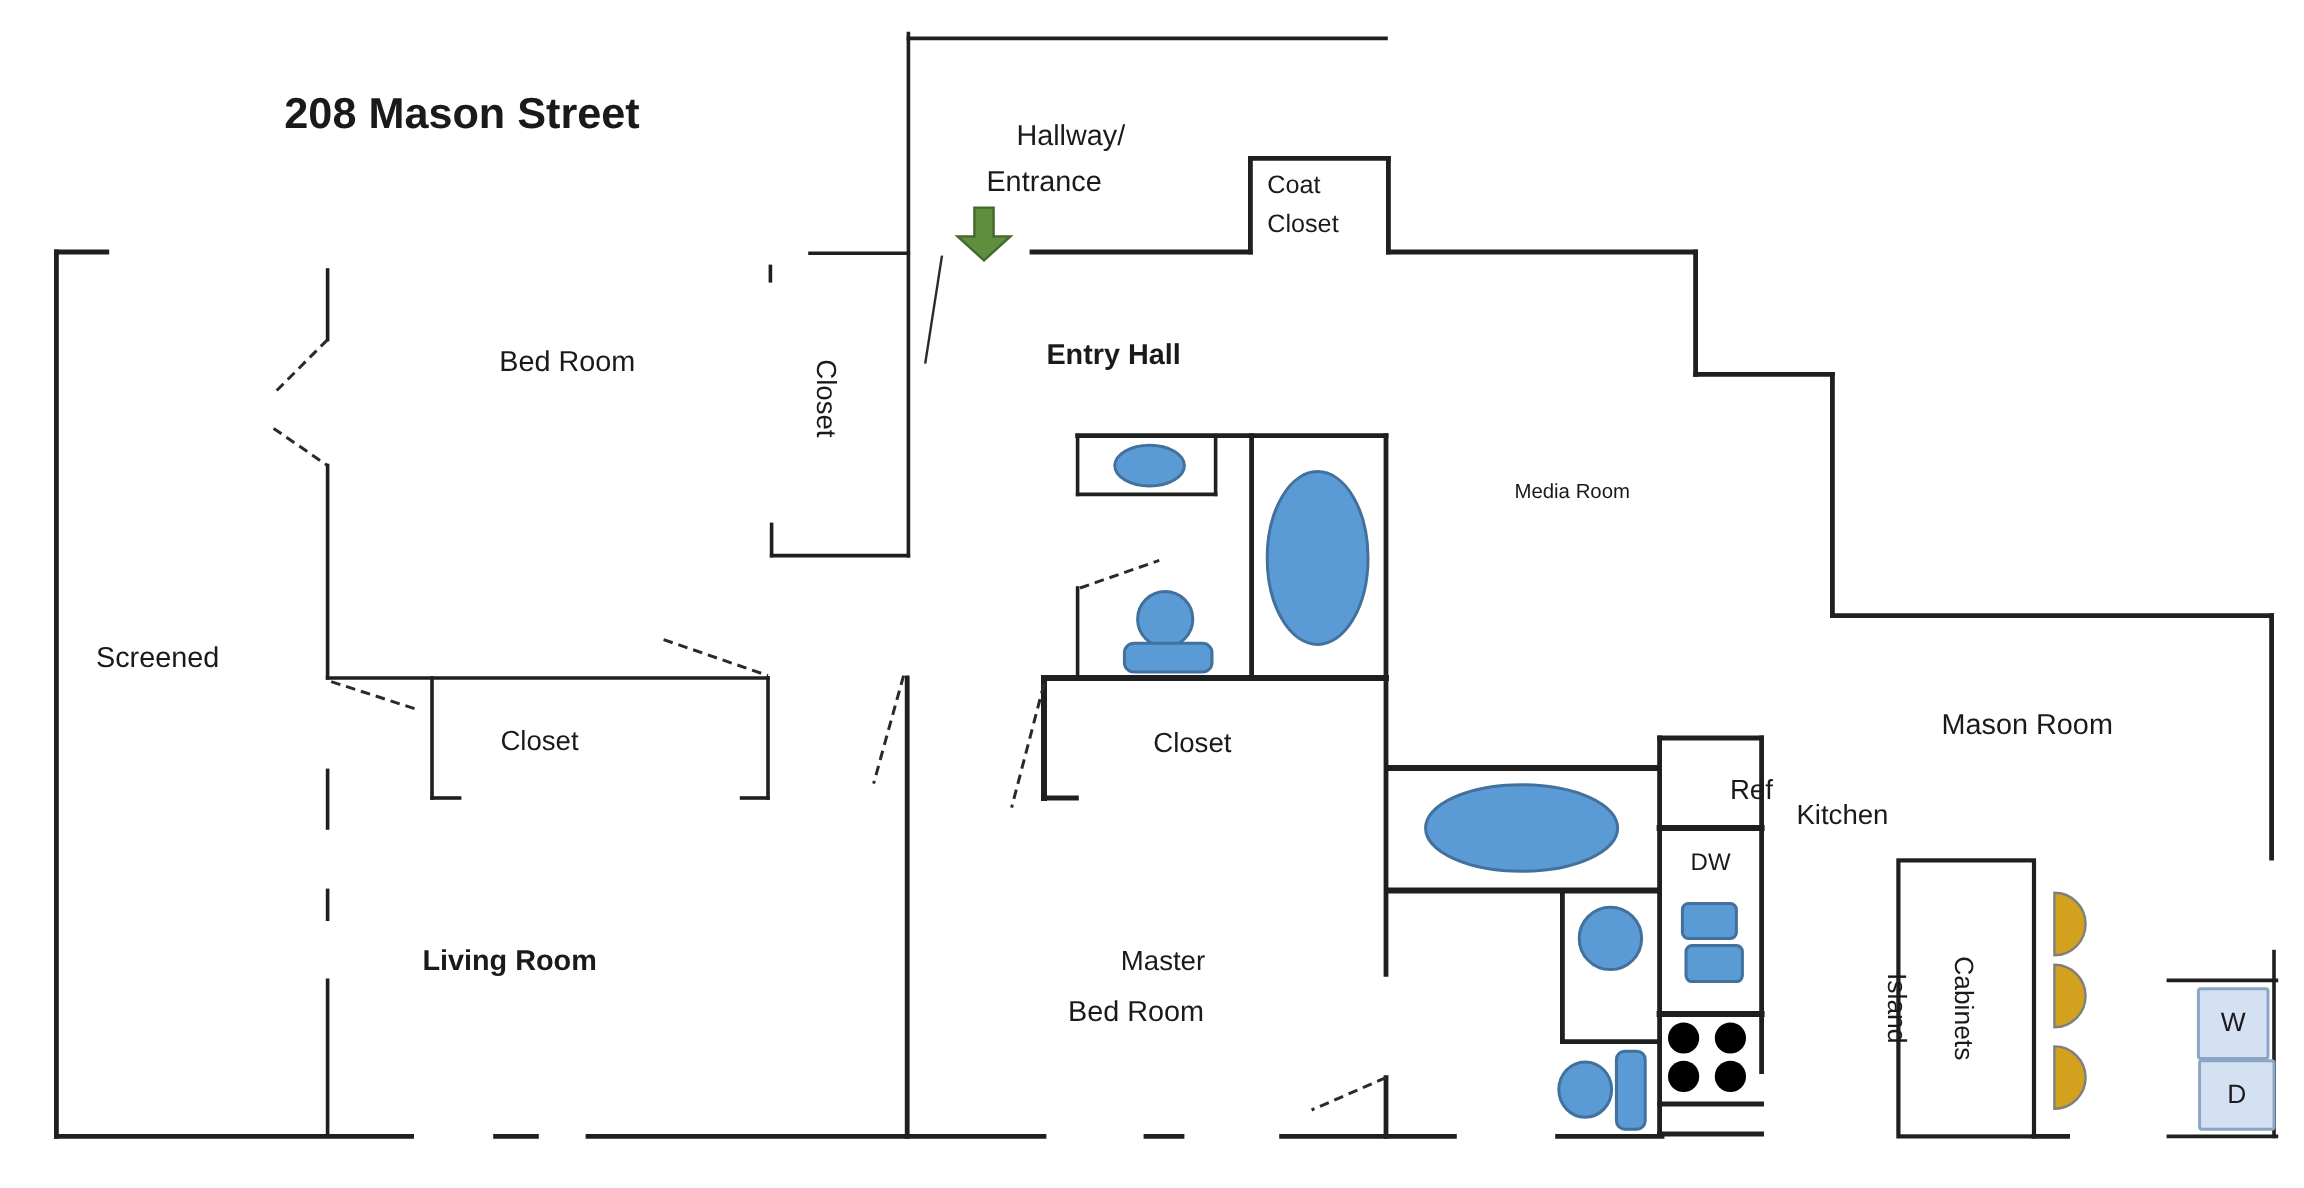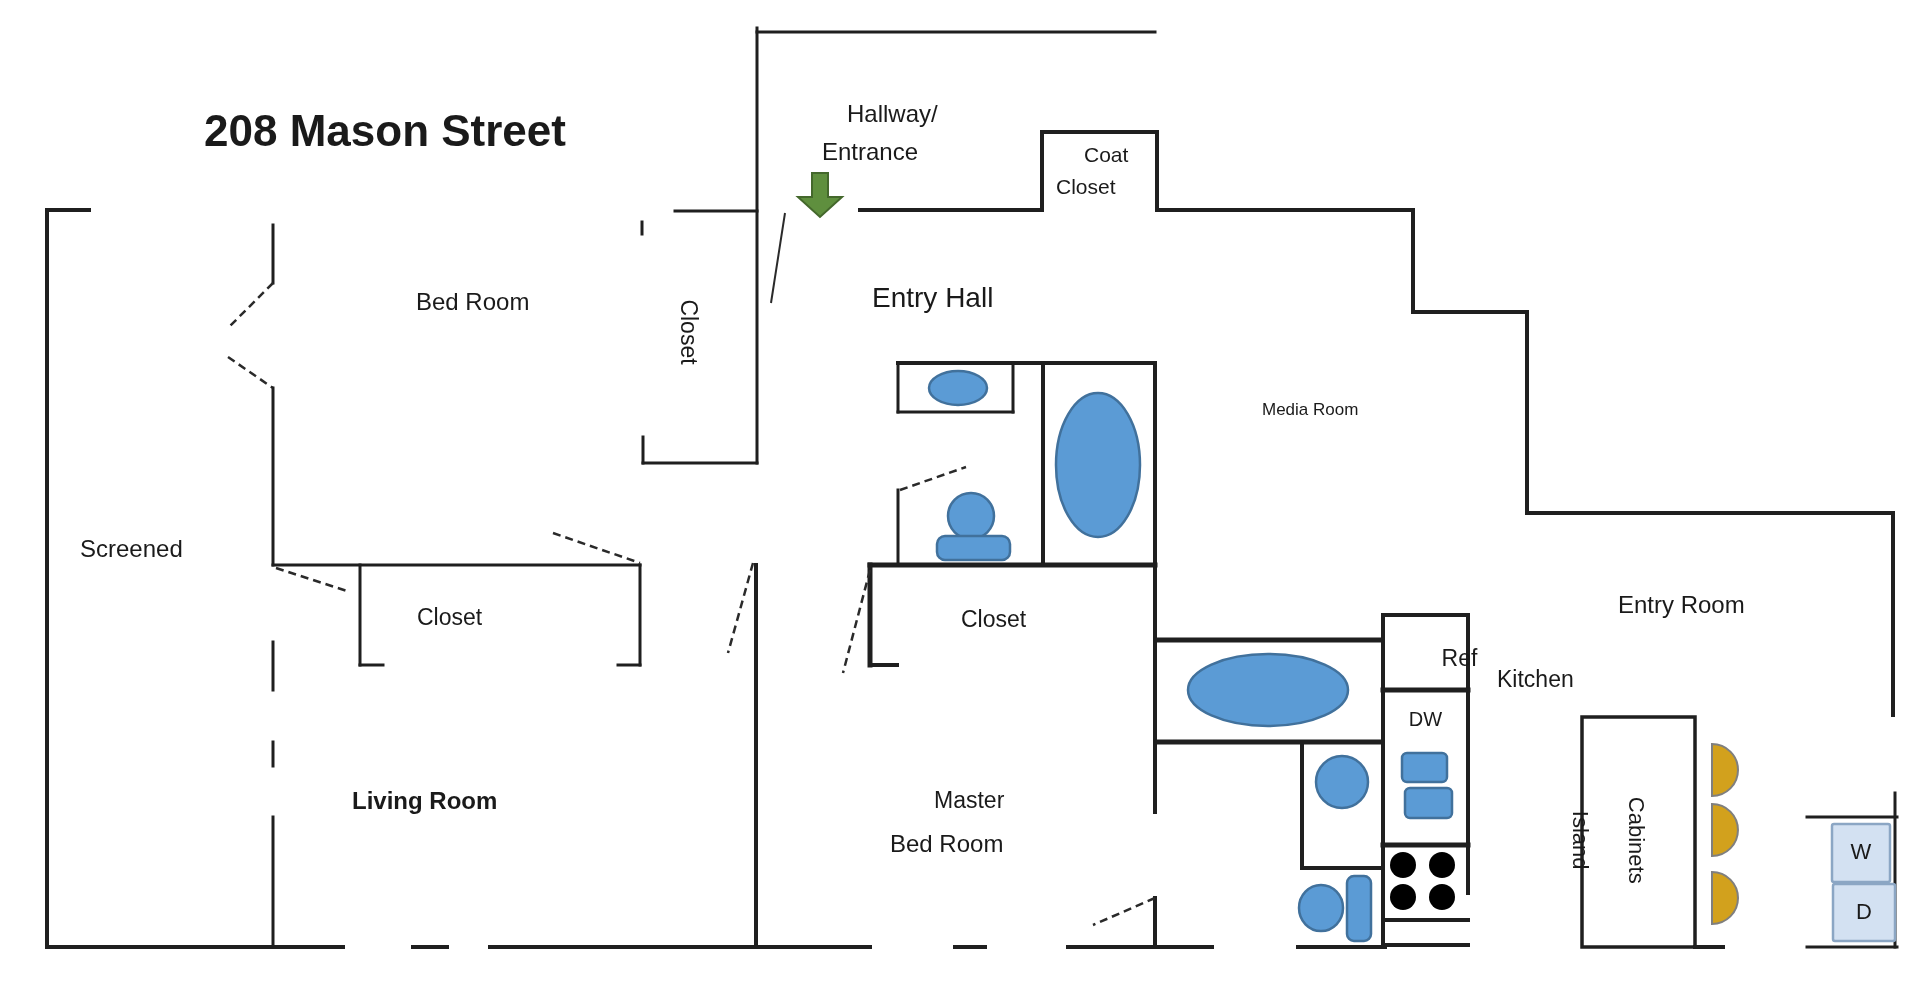--- a/index.html
+++ b/index.html
@@ -8,28 +8,28 @@
     --arrow-green:#5f8f3e; --arrow-green-border:#44682c; --text:#1a1a1a;
   }
   html,body{margin:0;padding:0;background:#ffffff;}
   .plan{
     position:relative; width:1920px; height:990px; background:#ffffff;
     font-family:"Liberation Sans","DejaVu Sans",sans-serif; color:var(--text);
     overflow:hidden;
   }
   .plan svg{position:absolute;left:0;top:0;}
   .lbl{position:absolute; white-space:pre; color:var(--text);}
-  .t1{left:160px;top:74px;width:450px;text-align:center;font-size:44px;font-weight:bold;margin-top:32px;}
+  .t1{left:160px;top:74px;width:450px;text-align:center;font-size:36px;font-weight:bold;}
   .t2{left:160px;top:132px;width:450px;text-align:center;font-size:36px;font-weight:bold;}
   .hallway1{left:847px;top:100px;font-size:24px;}
   .hallway2{left:822px;top:138px;font-size:24px;}
-  .coat1{left:1084px;top:143px;font-size:21px;}
+  .coat1{left:1056px;top:143px;font-size:21px;}
   .coat2{left:1056px;top:175px;font-size:21px;}
   .bedroom{left:416px;top:288px;font-size:24px;}
-  .entryhall{left:872px;top:282px;font-size:28px;}
+  .entryhall{left:872px;top:282px;font-size:24px;font-weight:bold;}
   .mediaroom{left:1262px;top:400px;font-size:17px;}
   .screened{left:80px;top:535px;font-size:24px;}
   .hallcloset{left:417px;top:604px;font-size:23px;}
   .livingroom{left:352px;top:787px;font-size:24px;font-weight:bold;}
   .master1{left:934px;top:787px;font-size:23px;}
   .master2{left:890px;top:830px;font-size:24px;}
   .mastercloset{left:961px;top:606px;font-size:23px;}
   .ref{left:1417px;top:645px;width:85px;text-align:center;font-size:23px;}
   .dw{left:1383px;top:708px;width:85px;text-align:center;font-size:20px;}
   .kitchen{left:1497px;top:666px;font-size:23px;text-align:right;}
@@ -212,21 +212,21 @@
   <div class="lbl mediaroom">Media Room</div>
   <div class="lbl screened">Screened</div>
   <div class="lbl hallcloset">Closet</div>
   <div class="lbl livingroom">Living Room</div>
   <div class="lbl master1">Master</div>
   <div class="lbl master2">Bed Room</div>
   <div class="lbl mastercloset">Closet</div>
   <div class="lbl ref">Ref</div>
   <div class="lbl dw">DW</div>
   <div class="lbl kitchen">Kitchen</div>
-  <div class="lbl dining">Entry Room</div>
+  <div class="lbl dining">Mason Room</div>
 
   <div class="lbl island vert">
     <span>Cabinets</span><br>
     <span>Island</span>
   </div>
 
   <div class="lbl wlabel">W</div>
   <div class="lbl dlabel">D</div>
 </div>
 

